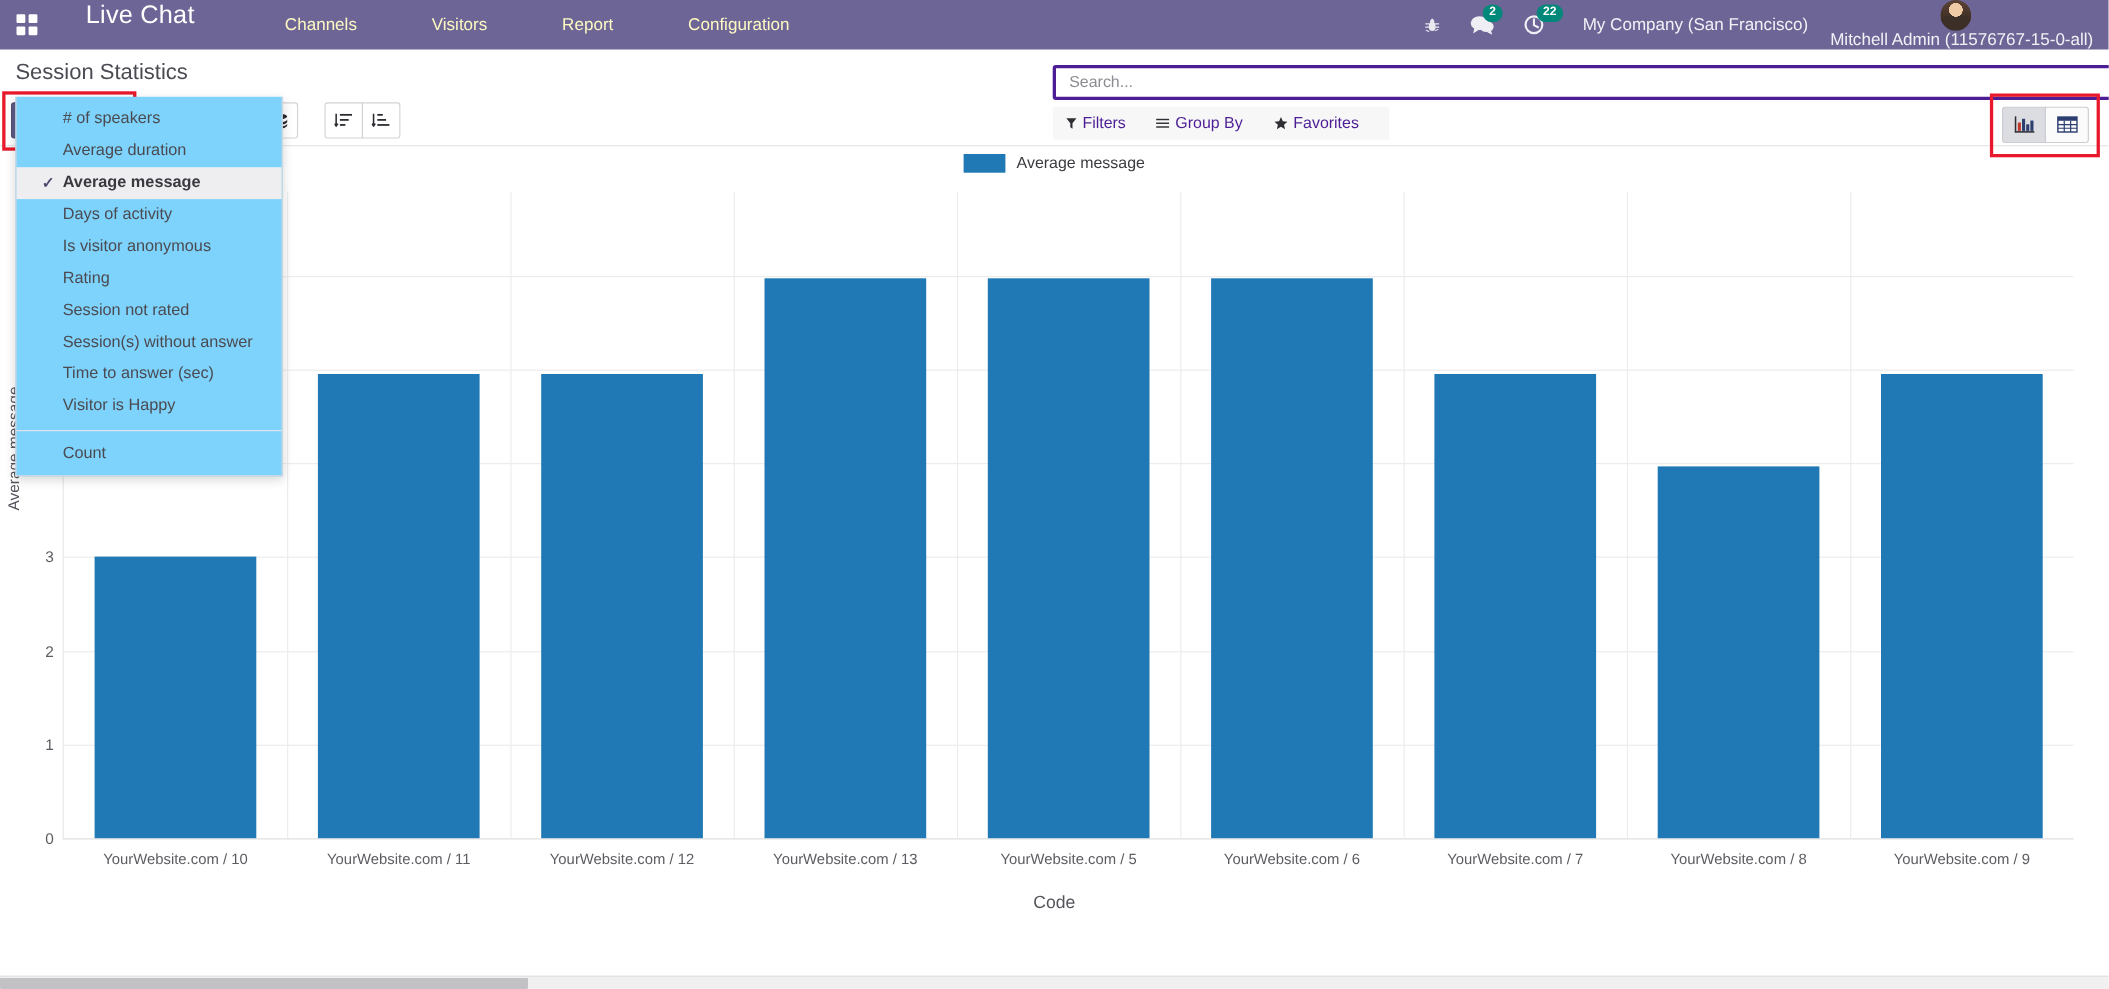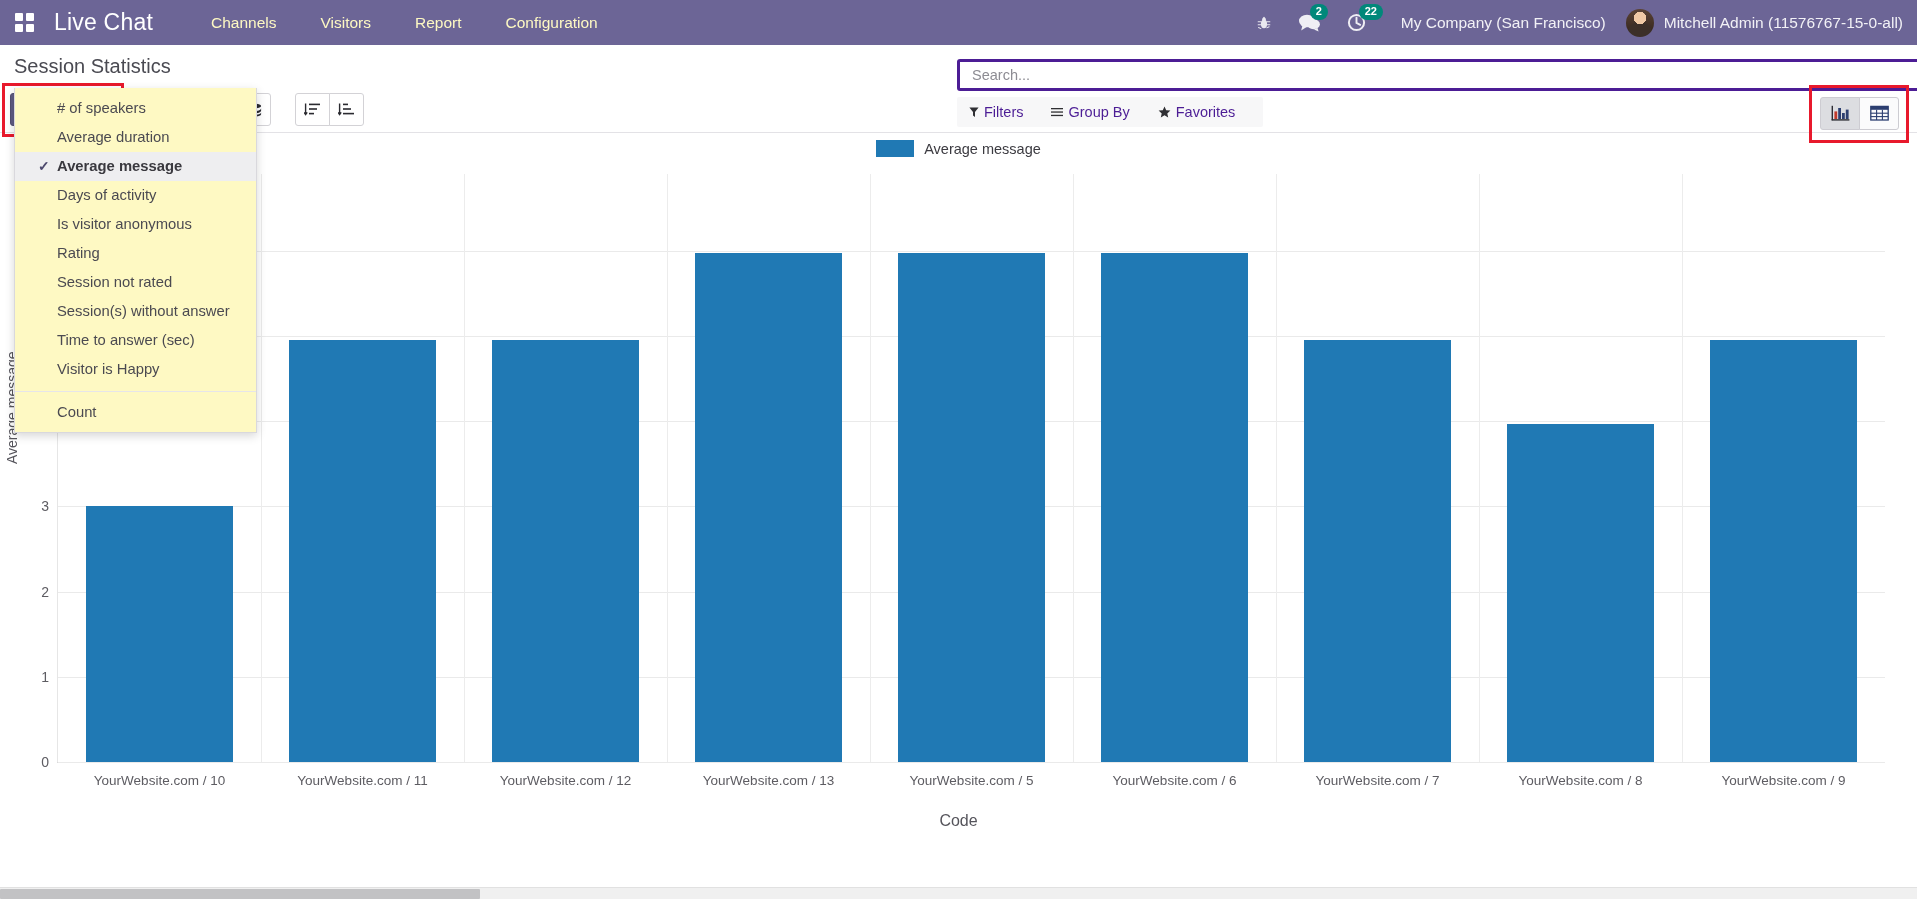--- a/index.html
+++ b/index.html
@@ -8,24 +8,24 @@
     font-family: "Liberation Sans", sans-serif;
     background: #ffffff;
     overflow: hidden;
   }
 
   
   .navbar {
     height: 45px;
     background: #6c6596;
     display: flex;
-    align-items: center;
     color: #f2f1f6;
     position: relative;
     z-index: 60;
+    gap: 24px;
   }
   .apps-grid {
     width: 28px; height: 45px;
     display: flex; align-items: center; justify-content: center;
     margin-left: 10px;
     cursor: pointer;
   }
   .apps-grid .g {
     display: grid;
     grid-template-columns: 8px 8px;
@@ -77,21 +77,21 @@
   }
   .company {
     font-size: 15.5px;
     margin-left: 22px;
     margin-right: 20px;
     cursor: pointer;
     white-space: nowrap;
   }
   .user-wrap {
     display: flex; align-items: center;
-    margin-right: 14px; cursor: pointer;
+    margin-right: 14px; cursor: pointer; flex-direction: column;
   }
   .avatar {
     width: 28px; height: 28px;
     border-radius: 50%;
     margin-right: 10px;
     background:
       radial-gradient(circle at 50% 32%, #f0c9a5 0 26%, transparent 27%),
       radial-gradient(circle at 50% 88%, #3c2f28 0 42%, transparent 43%),
       linear-gradient(#5b4336, #2e2119);
     overflow: hidden;
@@ -227,21 +227,21 @@
     width: 100px; height: 58px;
     border: 3px solid #e8192c;
     pointer-events: none;
   }
 
   
   .dropdown {
     position: absolute;
     left: 14px; top: 88px;
     width: 243px;
-    background: #fef9c3;
+    background: #7dd3fc;
     border: 1px solid #d9d8dd;
     border-top: none;
     box-shadow: 0 3px 9px rgba(0,0,0,.16);
     padding: 6px 0 5px;
     z-index: 55;
   }
   .dd-item {
     font-size: 14.8px;
     color: #4b4a51;
     padding: 6px 10px 7px 42px;

